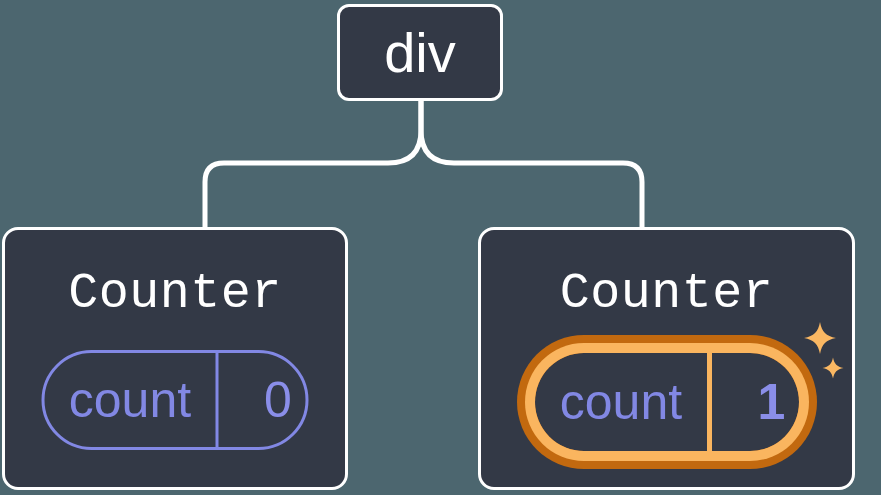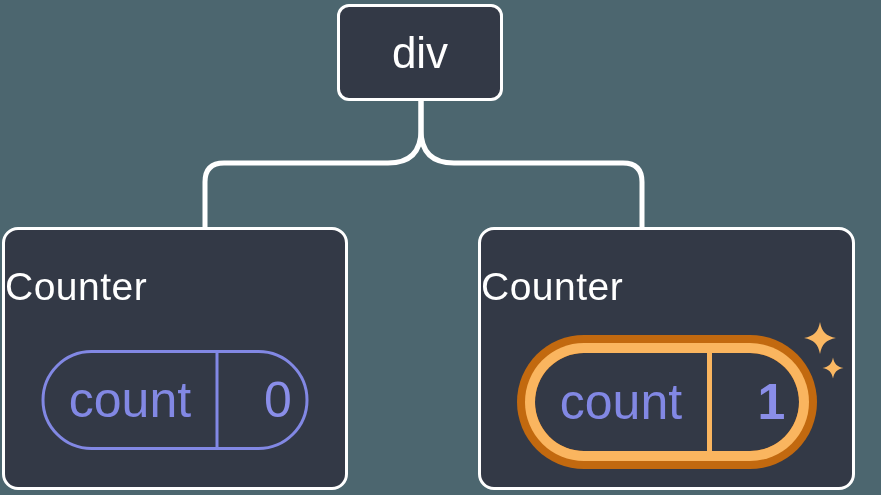--- a/index.html
+++ b/index.html
@@ -31,46 +31,47 @@
     background: #333946;
     border: 3px solid #FFFFFF;
     border-radius: 12px;
     display: flex;
     align-items: center;
     justify-content: center;
     z-index: 2;
   }
   .node-root .node-label {
     color: #FFFFFF;
-    font-size: 44px;
+    font-size: 56px;
     line-height: 1;
   }
   .card {
     position: absolute;
     top: 227px;
     height: 263px;
     box-sizing: border-box;
     background: #333946;
     border: 3px solid #FFFFFF;
     border-radius: 16px;
     z-index: 2;
   }
   .card-left  { left: 2px;   width: 346px; }
   .card-right { left: 478px; width: 377px; }
   .card-title {
     position: absolute;
     top: 36px;
     left: 0;
     width: 100%;
-    text-align: left;
+    text-align: center;
     color: #FFFFFF;
-    font-size: 39px;
+    font-size: 50px;
     font-weight: 500;
     line-height: 1.1;
     letter-spacing: 0.5px;
+    font-family: Liberation Mono, monospace;
   }
   .pill {
     position: absolute;
     left: 50%;
     transform: translateX(-50%);
     box-sizing: border-box;
     display: flex;
     align-items: stretch;
     gap: 32px;
   }

